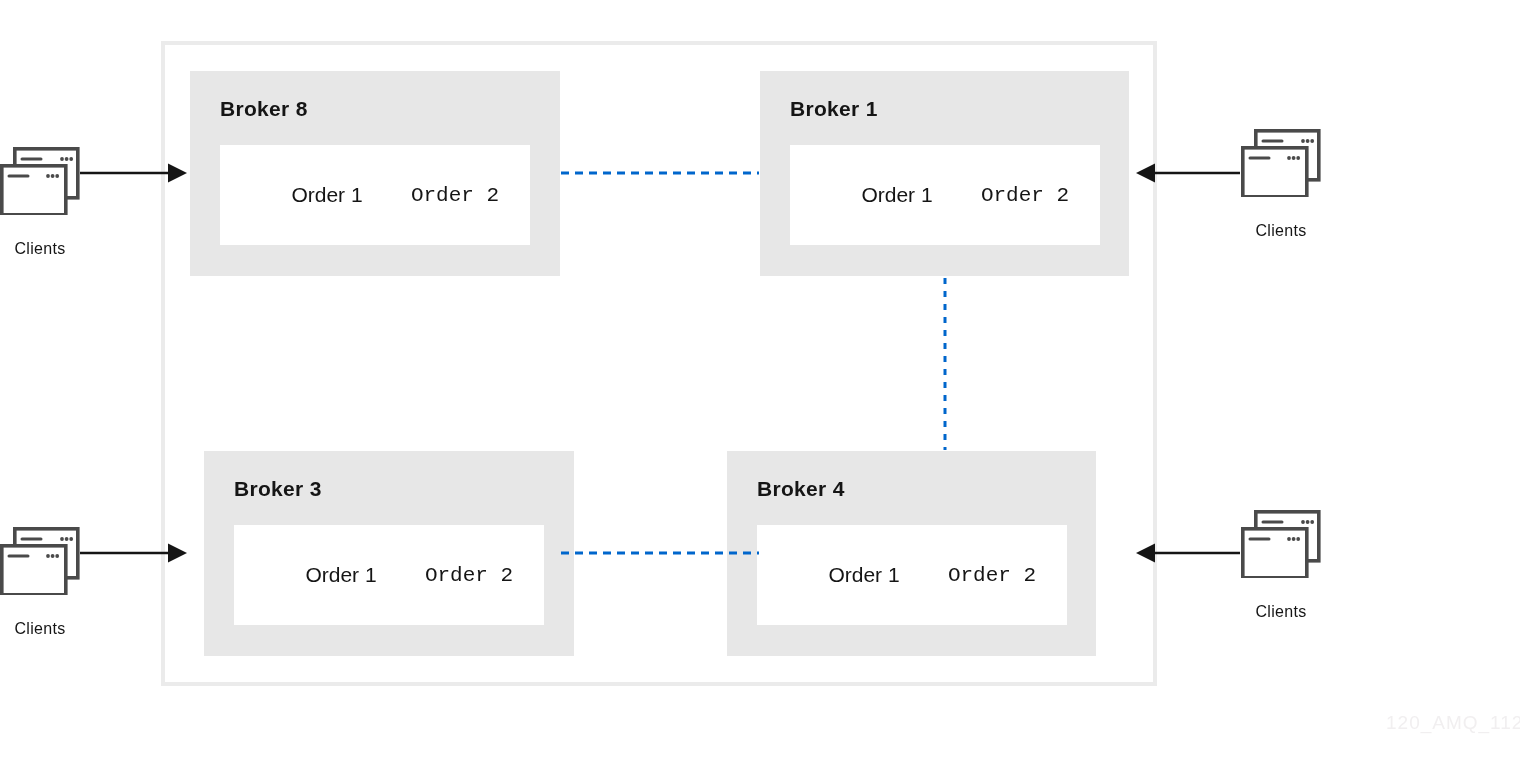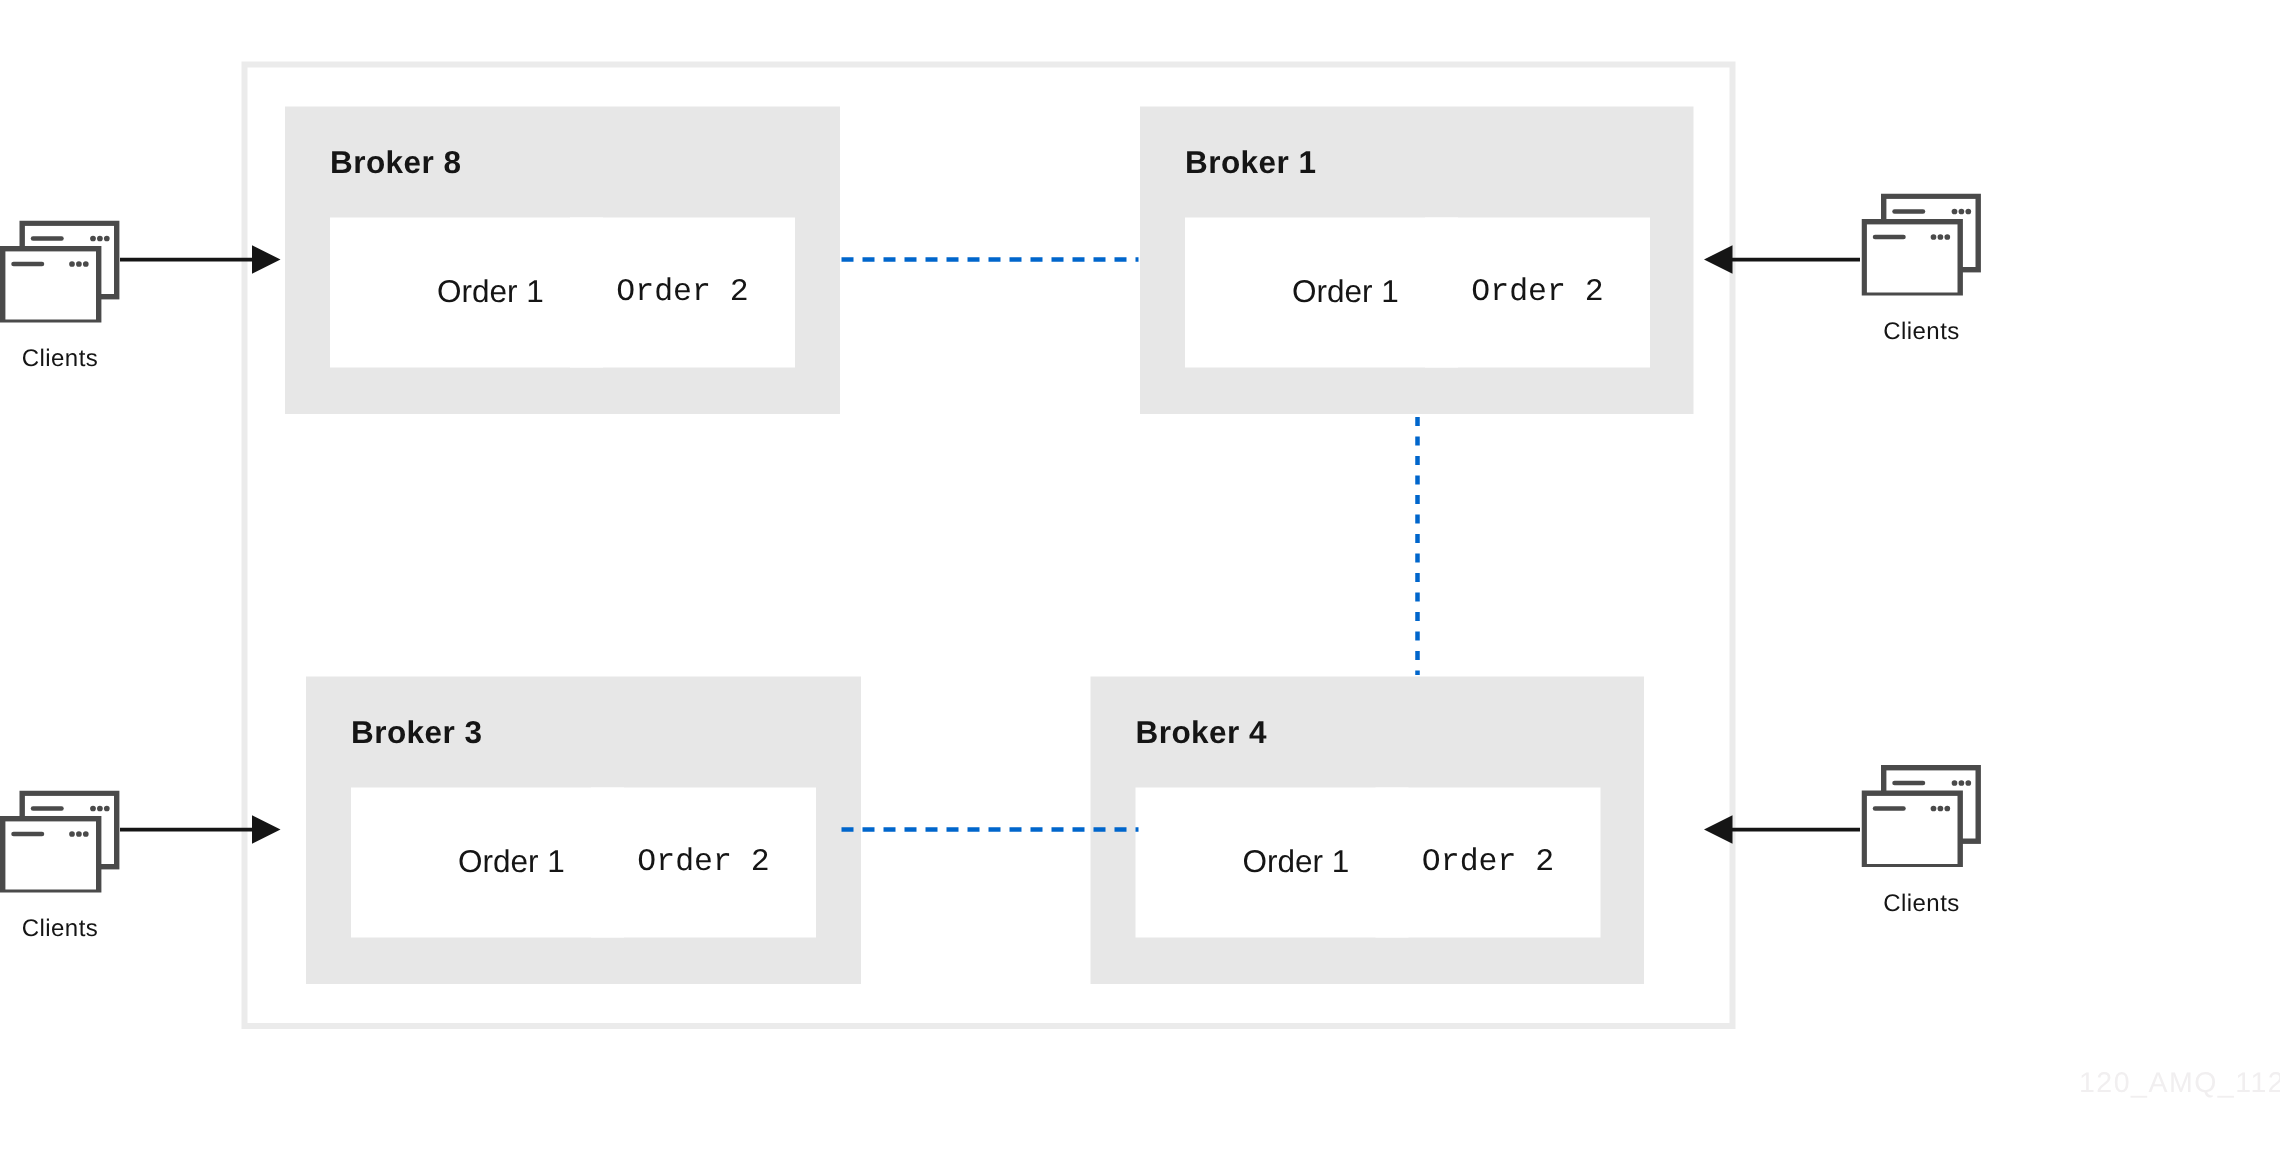--- a/index.html
+++ b/index.html
@@ -30,21 +30,21 @@
   .overlay{position:absolute;left:0;top:0;pointer-events:none;}
   .arrow-line{stroke:var(--arrow,#151515);stroke-width:2.5;}
   .arrow-head{fill:var(--arrow,#151515);}
   .dash-h{stroke:var(--connection,#0066cc);stroke-width:3;stroke-dasharray:8 6;fill:none;}
   .dash-v{stroke:var(--connection,#0066cc);stroke-width:3;stroke-dasharray:6 7;fill:none;}
   .client{position:absolute;width:80px;text-align:center;}
   .c-lt{left:0;top:147px;}
   .c-rt{left:1241px;top:129px;}
   .c-lb{left:0;top:527px;}
   .c-rb{left:1241px;top:510px;}
-  .client-label{margin-top:11px;font-size:16px;letter-spacing:.3px;color:var(--text,#151515);}
+  .client-label{margin-top:21px;font-size:16px;letter-spacing:.3px;color:var(--text,#151515);}
   .win{fill:#fff;stroke:var(--icon-stroke,#4a4a4a);stroke-width:3.6;}
   .win-dash{stroke:var(--icon-stroke,#4a4a4a);stroke-width:3;stroke-linecap:round;}
   .win-dot{fill:var(--icon-stroke,#4a4a4a);}
   .watermark{
     position:absolute;left:1386px;top:712px;font-size:19px;letter-spacing:1px;
     color:var(--watermark-text,#f1eff0);
   }
 </style>
 </head>
 <body>

